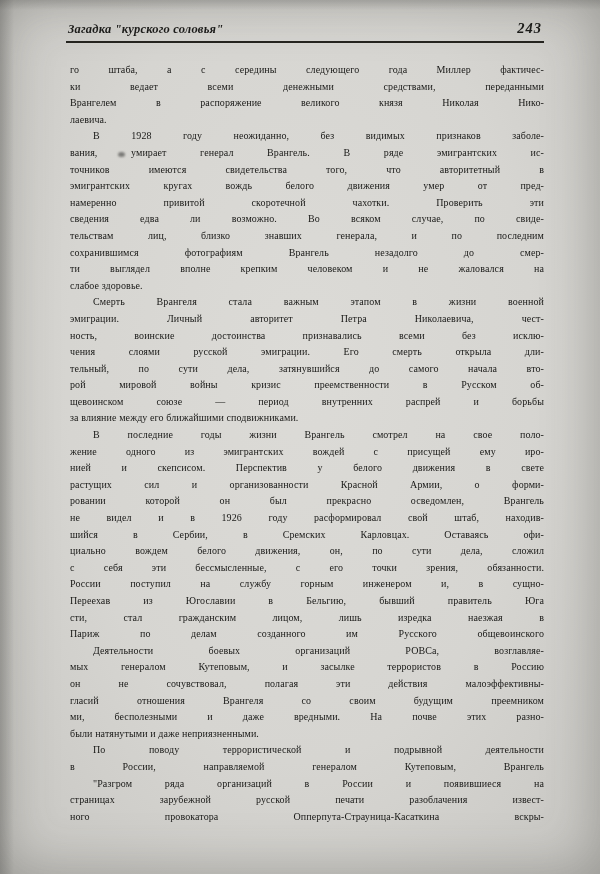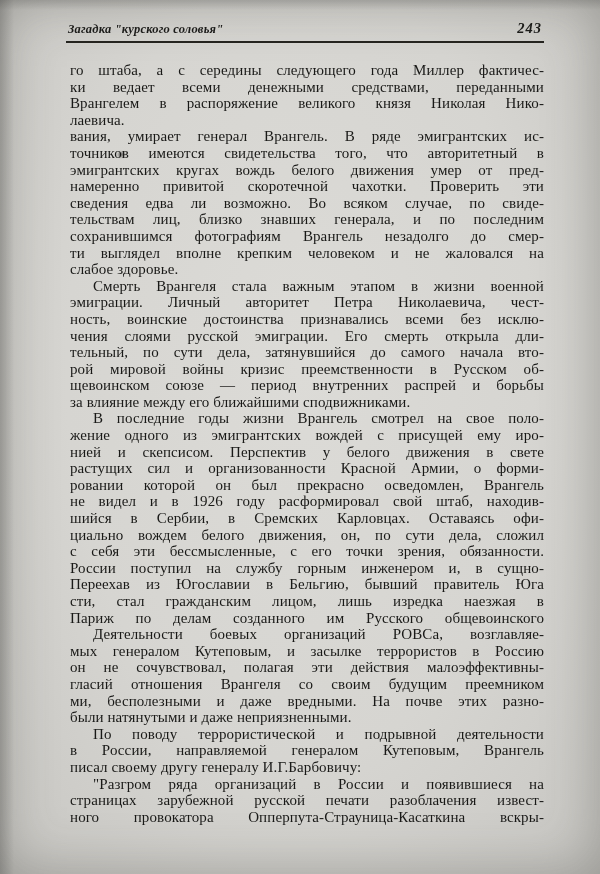--- a/index.html
+++ b/index.html
@@ -54,21 +54,21 @@
     font-style: italic;
   }
   .header-rule {
     height: 2px;
     background: #25241f;
     margin: 4px 56px 0 66px;
   }
   .page-body {
     margin: 19px 40px 0 70px;
     width: 474px;
-    font-size: 15px;
+    font-size: 10px;
     line-height: 16.6px;
     color: #191917;
     letter-spacing: 0.1px;
   }
   .line {
     text-align: justify;
     text-align-last: justify;
   }
   .line.last {
     text-align-last: left;
@@ -95,20 +95,21 @@
     <span class="page-number">243</span>
   </div>
 
   <div class="header-rule"></div>
 
   <div class="page-body">
       <div class="line">го штаба, а с середины следующего года Миллер фактичес-</div>
       <div class="line">ки ведает всеми денежными средствами, переданными</div>
       <div class="line">Врангелем в распоряжение великого князя Николая Нико-</div>
       <div class="line last">лаевича.</div>
+      <div class="line indent">В 1928 году неожиданно, без видимых признаков заболе-</div>
       <div class="line">вания, умирает генерал Врангель. В ряде эмигрантских ис-</div>
       <div class="line">точников имеются свидетельства того, что авторитетный в</div>
       <div class="line">эмигрантских кругах вождь белого движения умер от пред-</div>
       <div class="line">намеренно привитой скоротечной чахотки. Проверить эти</div>
       <div class="line">сведения едва ли возможно. Во всяком случае, по свиде-</div>
       <div class="line">тельствам лиц, близко знавших генерала, и по последним</div>
       <div class="line">сохранившимся фотографиям Врангель незадолго до смер-</div>
       <div class="line">ти выглядел вполне крепким человеком и не жаловался на</div>
       <div class="line last">слабое здоровье.</div>
       <div class="line indent">Смерть Врангеля стала важным этапом в жизни военной</div>
@@ -133,20 +134,19 @@
       <div class="line">сти, стал гражданским лицом, лишь изредка наезжая в</div>
       <div class="line">Париж по делам созданного им Русского общевоинского</div>
       <div class="line indent">Деятельности боевых организаций РОВСа, возглавляе-</div>
       <div class="line">мых генералом Кутеповым, и засылке террористов в Россию</div>
       <div class="line">он не сочувствовал, полагая эти действия малоэффективны-</div>
       <div class="line">гласий отношения Врангеля со своим будущим преемником</div>
       <div class="line">ми, бесполезными и даже вредными. На почве этих разно-</div>
       <div class="line last">были натянутыми и даже неприязненными.</div>
       <div class="line indent">По поводу террористической и подрывной деятельности</div>
       <div class="line">в России, направляемой генералом Кутеповым, Врангель</div>
-      <div class="line last">писал своему другу генералу И.Г.Барбовичу:</div>
       <div class="line indent">"Разгром ряда организаций в России и появившиеся на</div>
       <div class="line">страницах зарубежной русской печати разоблачения извест-</div>
       <div class="line">ного провокатора Опперпута-Страуница-Касаткина вскры-</div>
     </div>
 
   <div class="artifact" style="left: 118px; top: 152px; width: 7px; height: 5px;"></div>
 </div>
 
 </body></html>

